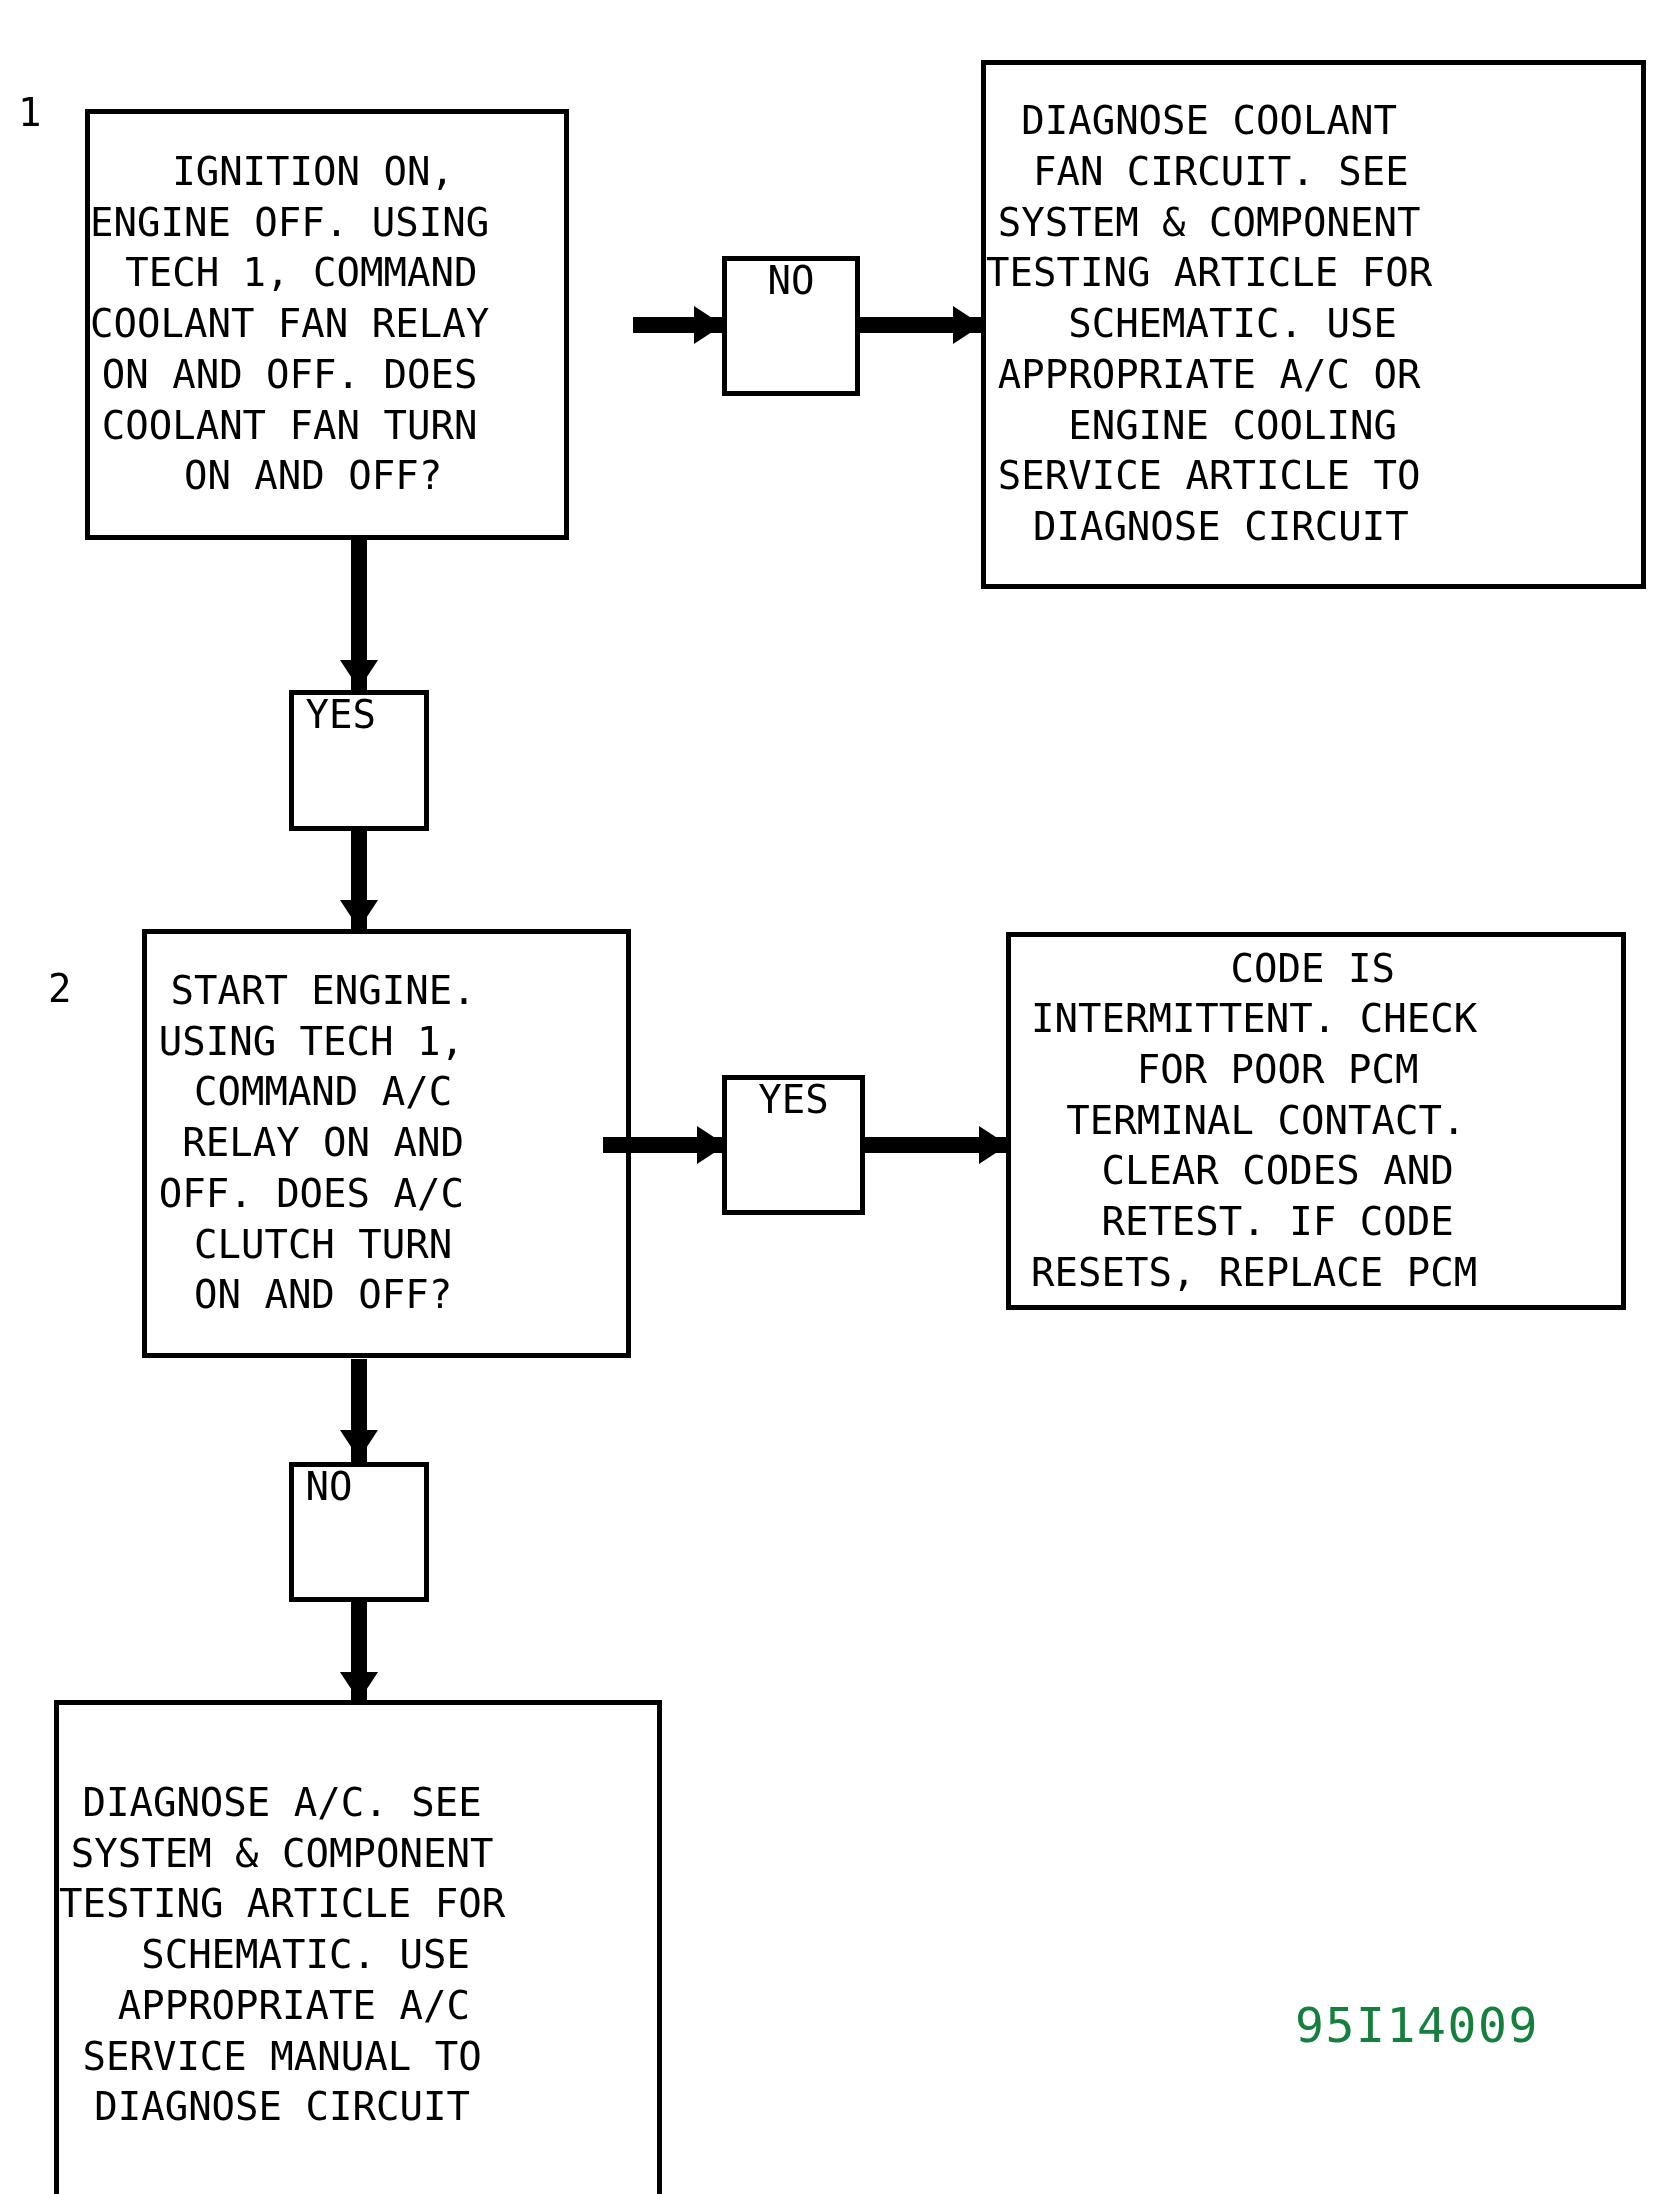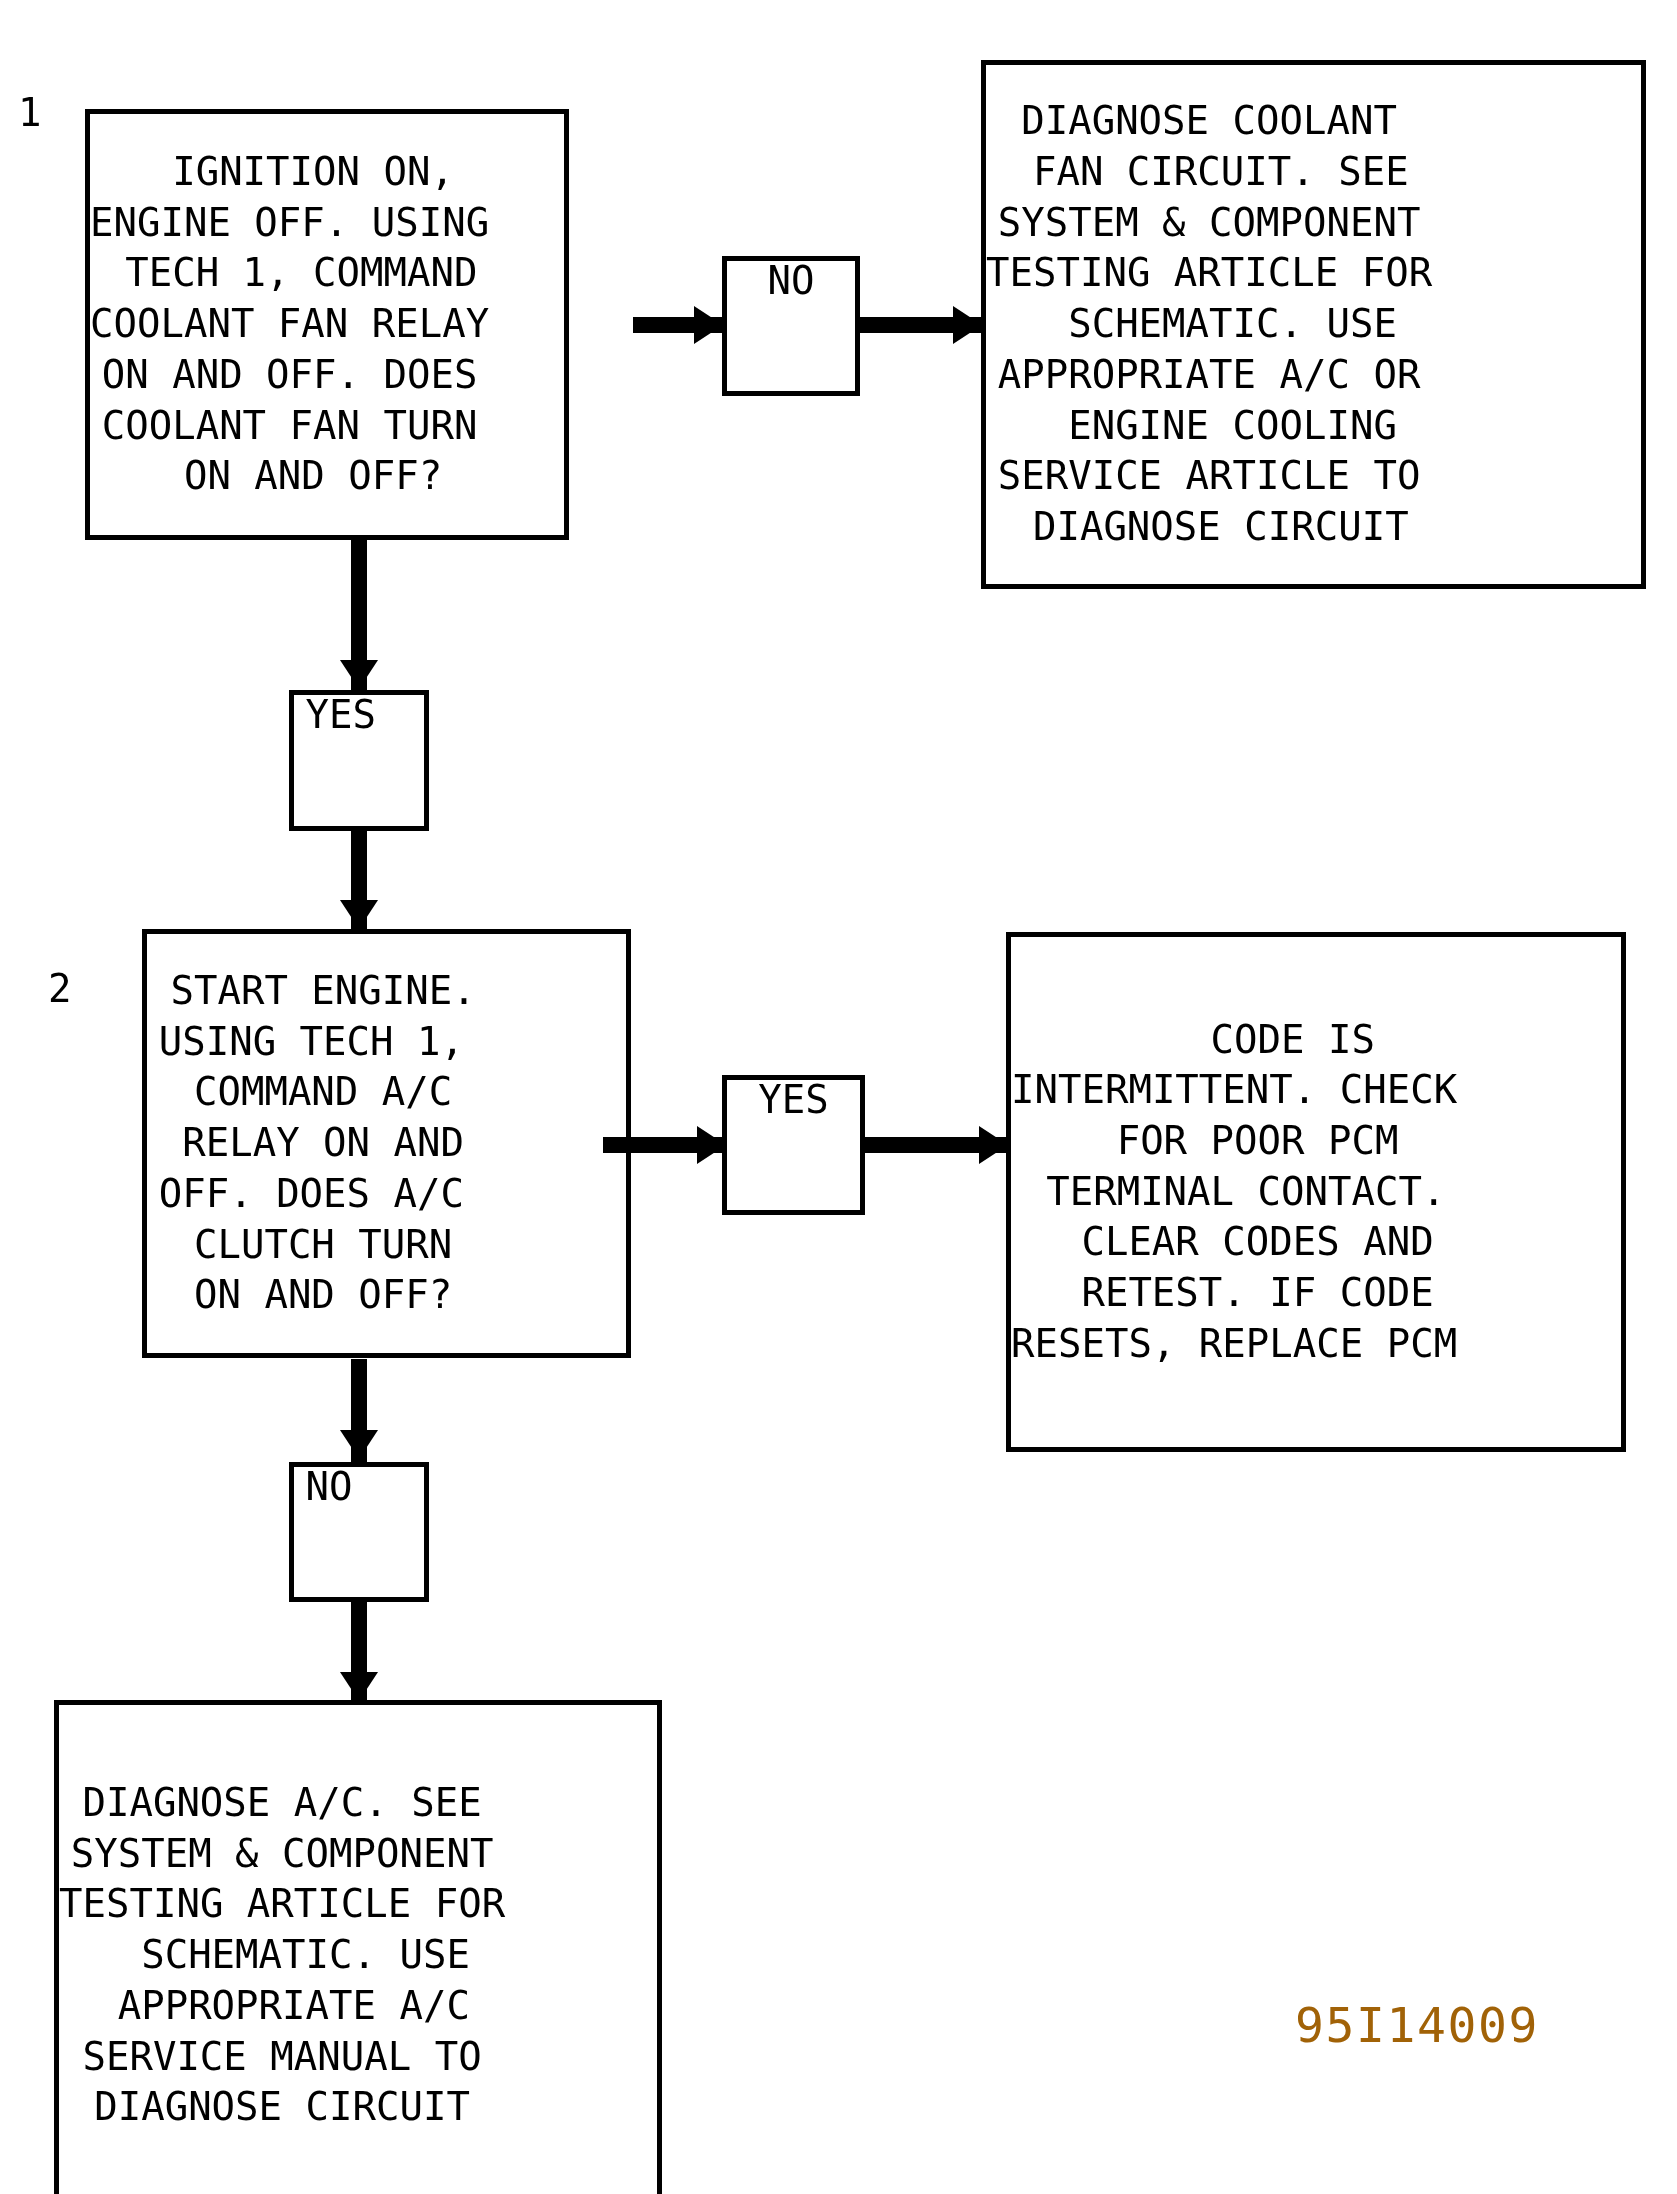--- a/index.html
+++ b/index.html
@@ -62,21 +62,21 @@
     color:#000000;
   }
 
   
   .refid{
     position:absolute;
     font-size:48px;
     line-height:1;
     letter-spacing:1.6px;
     font-family:"DejaVu Sans Mono","Liberation Mono",monospace;
-    color:#a16207;
+    color:#15803d;
   }
 
   
   .shaft-h{position:absolute;background:#000000;height:16.4px;}
   .shaft-v{position:absolute;background:#000000;width:16.4px;}
   .head-r{
     position:absolute;width:0;height:0;
     border-top:19px solid transparent;
     border-bottom:19px solid transparent;
     border-left:29.6px solid #000000;
@@ -152,21 +152,21 @@
   <div class="shaft-h" style="left:603px; top:1137px; width:123px;"></div>
   <div class="head-r" style="left:697px; top:1126px;"></div>
 
   <div class="conn center" id="conn-step2-yes" style="left:722px; top:1075px; width:143px; height:140px;">
     <div class="txt">YES</div>
   </div>
 
   <div class="shaft-h" style="left:864px; top:1137px; width:144px;"></div>
   <div class="head-r" style="left:979px; top:1126px;"></div>
 
-  <div class="node" id="box-step2-yes-result" style="left:1006px; top:932px; width:620px; height:520px;">
+  <div class="node" id="box-step2-yes-result" style="left:1006px; top:932px; width:620px; height:378px;padding-left:20px;">
     <div class="txt">     CODE IS
 INTERMITTENT. CHECK
   FOR POOR PCM
  TERMINAL CONTACT.
   CLEAR CODES AND
   RETEST. IF CODE
 RESETS, REPLACE PCM</div>
   </div>
 
   <div class="shaft-v" style="left:351px; top:1359px; height:107px;"></div>

